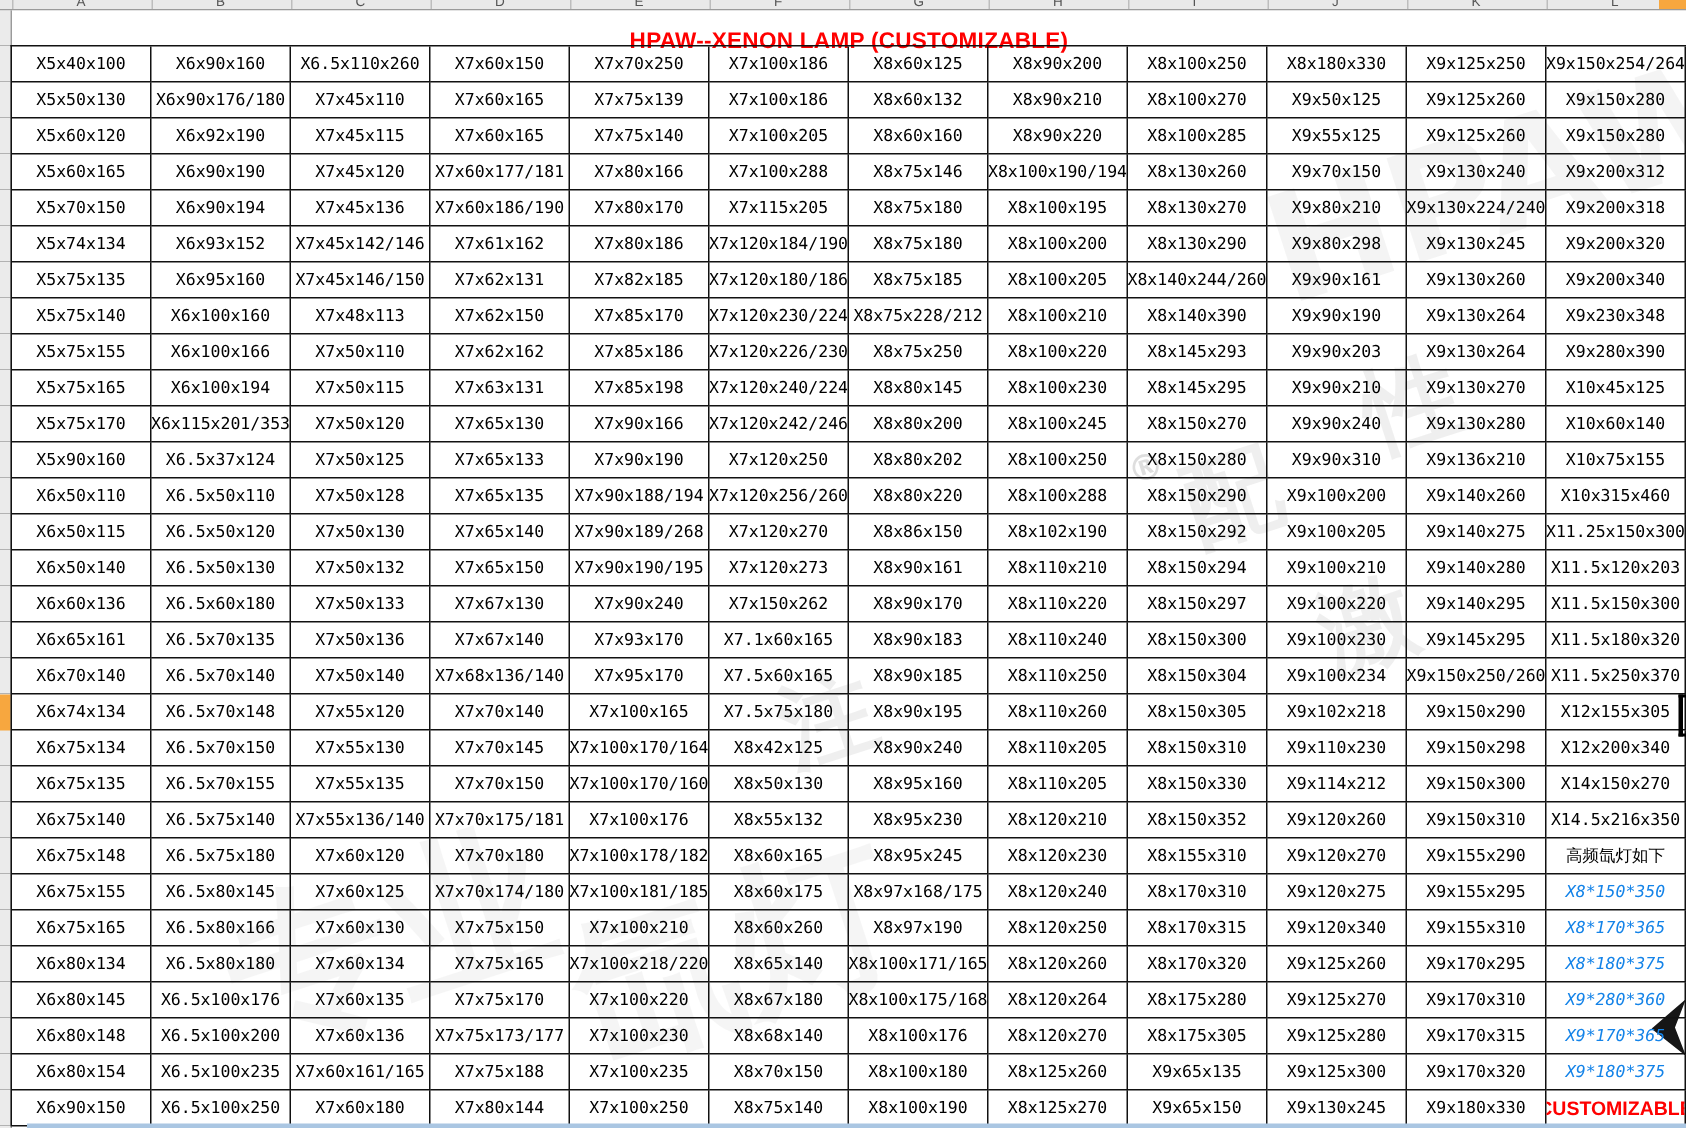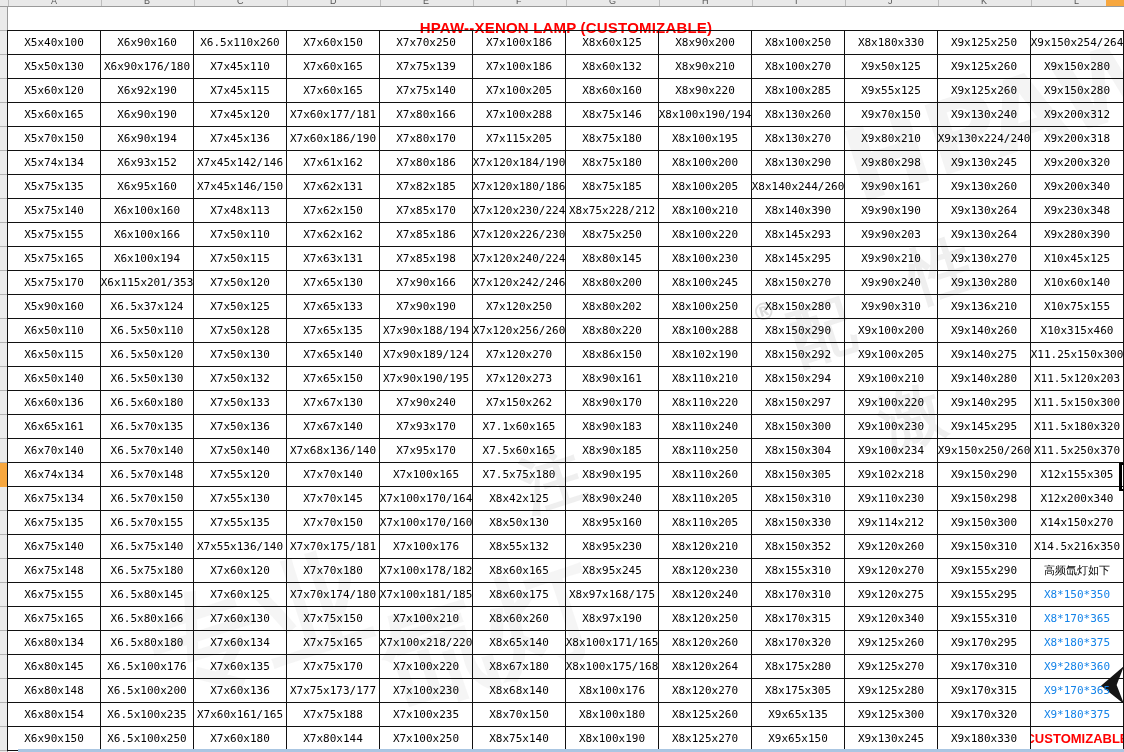--- a/index.html
+++ b/index.html
@@ -24,21 +24,21 @@
     display:flex;align-items:center;justify-content:center;background:#fff;}
   .title-text{font-family:"Liberation Sans",sans-serif;font-weight:bold;font-size:15px;color:#ff0000;letter-spacing:.2px;}
 
   
   .grid{position:absolute;left:7px;top:30px;display:grid;
     grid-template-columns:repeat(12,93px);grid-auto-rows:24px;
     border-top:1px solid #111;border-left:1px solid #111;background:transparent;}
   .cell{box-sizing:border-box;border-right:1px solid #111;border-bottom:1px solid #111;
     display:flex;align-items:center;justify-content:center;
     font-size:11px;color:#000;white-space:nowrap;overflow:hidden;background:transparent;}
-  .cell.blue{color:#1483e8;}
+  .cell.blue{color:#1483e8;font-style:italic;}
   .cell.redbold{color:#fe0000;font-family:"Liberation Sans",sans-serif;font-weight:bold;font-size:13px;}
   .cell.cjk{font-family:Liberation Serif, serif;font-size:11px;}
 
   
   .sel-bracket{position:absolute;left:1119px;top:463px;width:5px;height:28px;
     border-left:3px solid #000;border-top:2px solid #000;border-bottom:2px solid #000;box-sizing:border-box;}
 
   
   .bottom-blue{position:absolute;left:18px;top:749px;width:1106px;height:3px;background:#aac6e2;}
 
@@ -252,21 +252,21 @@
     <div class="cell">X8x80x220</div>
     <div class="cell">X8x100x288</div>
     <div class="cell">X8x150x290</div>
     <div class="cell">X9x100x200</div>
     <div class="cell">X9x140x260</div>
     <div class="cell">X10x315x460</div>
     <div class="cell">X6x50x115</div>
     <div class="cell">X6.5x50x120</div>
     <div class="cell">X7x50x130</div>
     <div class="cell">X7x65x140</div>
-    <div class="cell">X7x90x189/124</div>
+    <div class="cell">X7x90x189/268</div>
     <div class="cell">X7x120x270</div>
     <div class="cell">X8x86x150</div>
     <div class="cell">X8x102x190</div>
     <div class="cell">X8x150x292</div>
     <div class="cell">X9x100x205</div>
     <div class="cell">X9x140x275</div>
     <div class="cell">X11.25x150x300</div>
     <div class="cell">X6x50x140</div>
     <div class="cell">X6.5x50x130</div>
     <div class="cell">X7x50x132</div>

